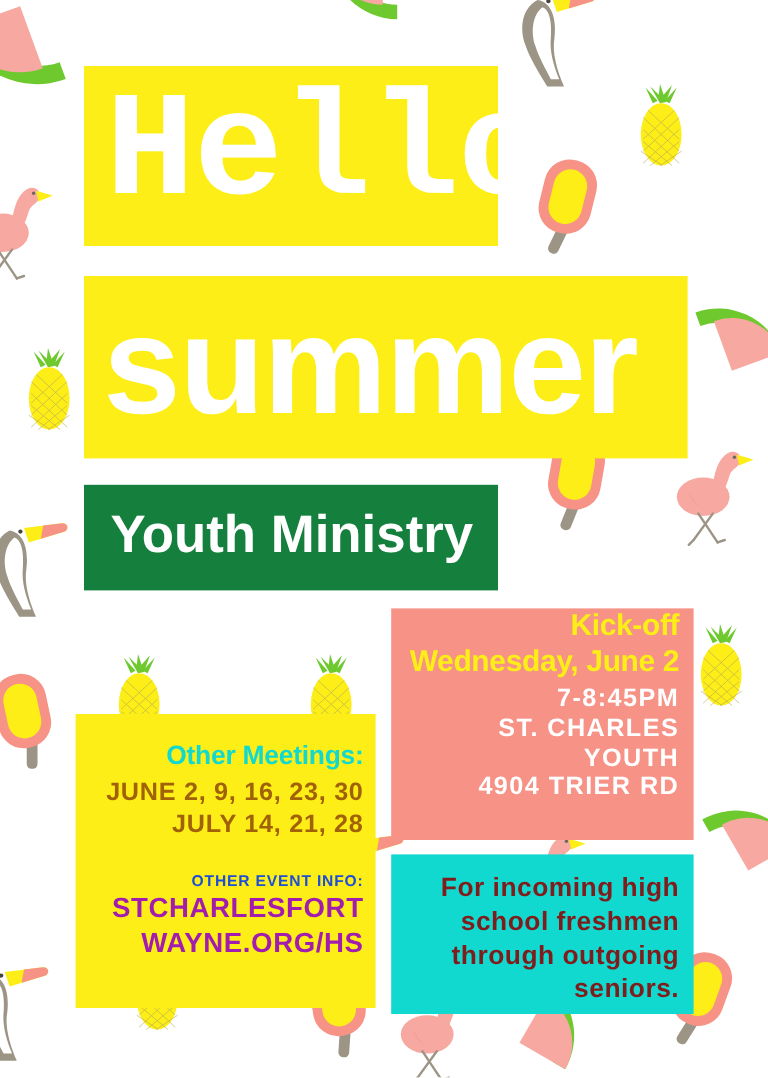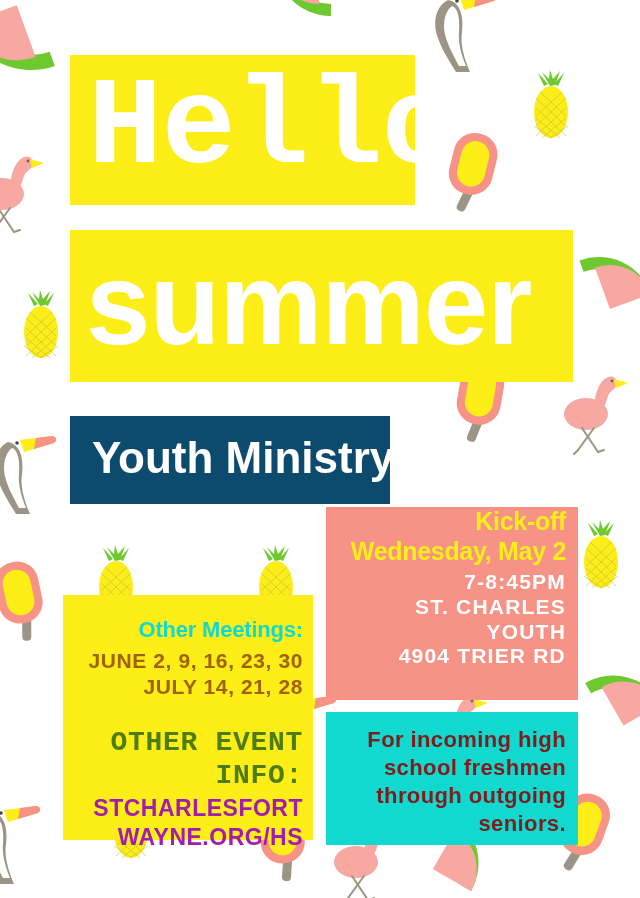--- a/index.html
+++ b/index.html
@@ -30,22 +30,23 @@
   #hello-block {
     left: 70px; top: 55px; width: 345px; height: 150px;
     background: #fcee16;
     font-family: Liberation Mono, monospace;
   }
   #summer-block {
     left: 70px; top: 230px; width: 503px; height: 152px;
     background: #fcee16;
   }
   #youth-block {
-    left: 70px; top: 416px; width: 320px; height: 88px;
-    background: #0c4a6e;
+    left: 70px; top: 404px; width: 320px; height: 88px;
+    background: #15803d;
+    padding-left: 25px;
   }
   #kickoff-block {
     left: 326px; top: 507px; width: 252px; height: 193px;
     background: #f79287;
   }
   #meetings-block {
     left: 63px; top: 595px; width: 250px; height: 245px;
     background: #fcee16;
     z-index: 3;
   }
@@ -114,28 +115,27 @@
   .meet-dates {
     color: #a16207;
     font-weight: 700;
     font-size: 21px;
     line-height: 1.22;
     letter-spacing: 0.6px;
     text-transform: uppercase;
     margin-top: 5px;
   }
   .info-head {
-    color: #4d7c0f;
-    font-weight: 700;
-    font-size: 28px;
+    color: #1d4ed8;
+    font-weight: 700;
+    font-size: 13px;
     letter-spacing: 0.7px;
     text-transform: uppercase;
     margin-top: 26px;
     line-height: 1.2;
-    font-family: Liberation Mono, monospace;
   }
   .info-url {
     color: #a21caf;
     font-weight: 700;
     font-size: 23px;
     letter-spacing: 0.5px;
     text-transform: uppercase;
     line-height: 1.18;
     margin-top: 2px;
   }
@@ -249,21 +249,21 @@
     <div class="headline" id="summer-text">summer</div>
   </div>
 
   <div class="block" id="youth-block">
     <div class="headline" id="youth-text">Youth Ministry</div>
   </div>
 
   <div class="block" id="kickoff-block">
     <div class="inner">
       <div class="kick-head">Kick-off</div>
-      <div class="kick-head">Wednesday, May 2</div>
+      <div class="kick-head">Wednesday, June 2</div>
       <div class="kick-body">7-8:45PM</div>
       <div class="kick-body" style="margin-top:0">ST. CHARLES YOUTH</div>
       <div class="kick-body" style="margin-top:0">4904 TRIER RD</div>
     </div>
   </div>
 
   <div class="block" id="meetings-block">
     <div class="inner">
       <div class="meet-head">Other Meetings:</div>
       <div class="meet-dates">JUNE 2, 9, 16, 23, 30</div>

